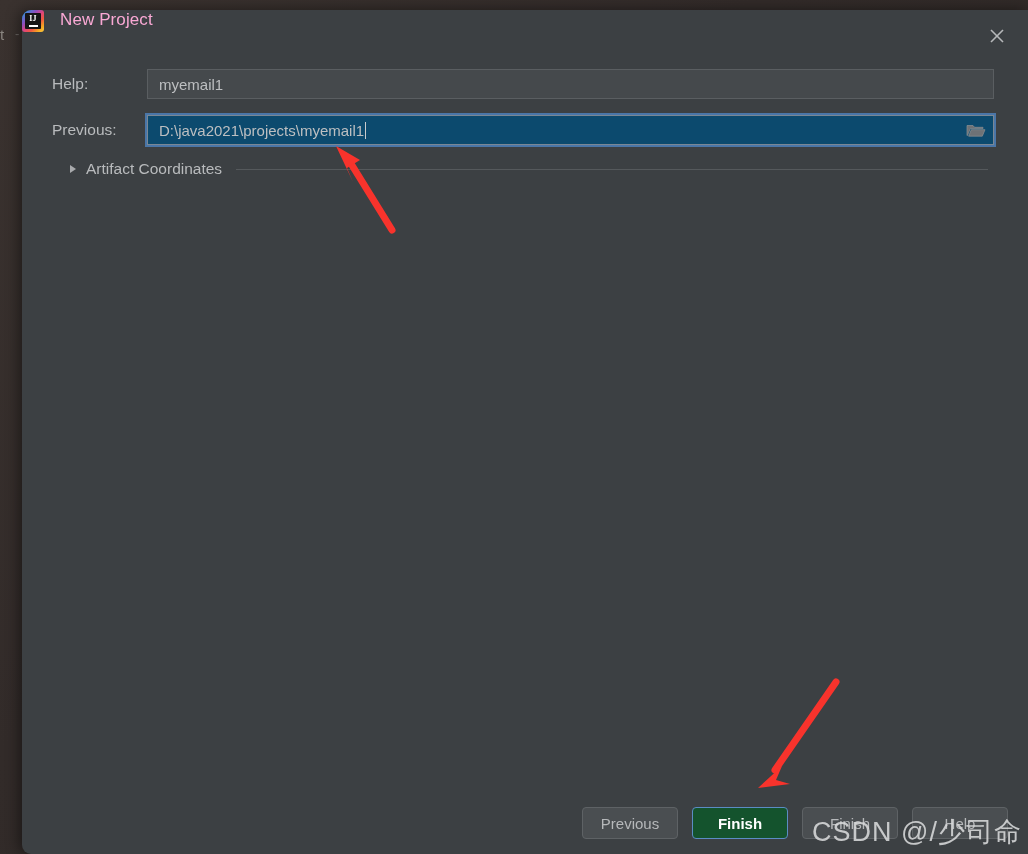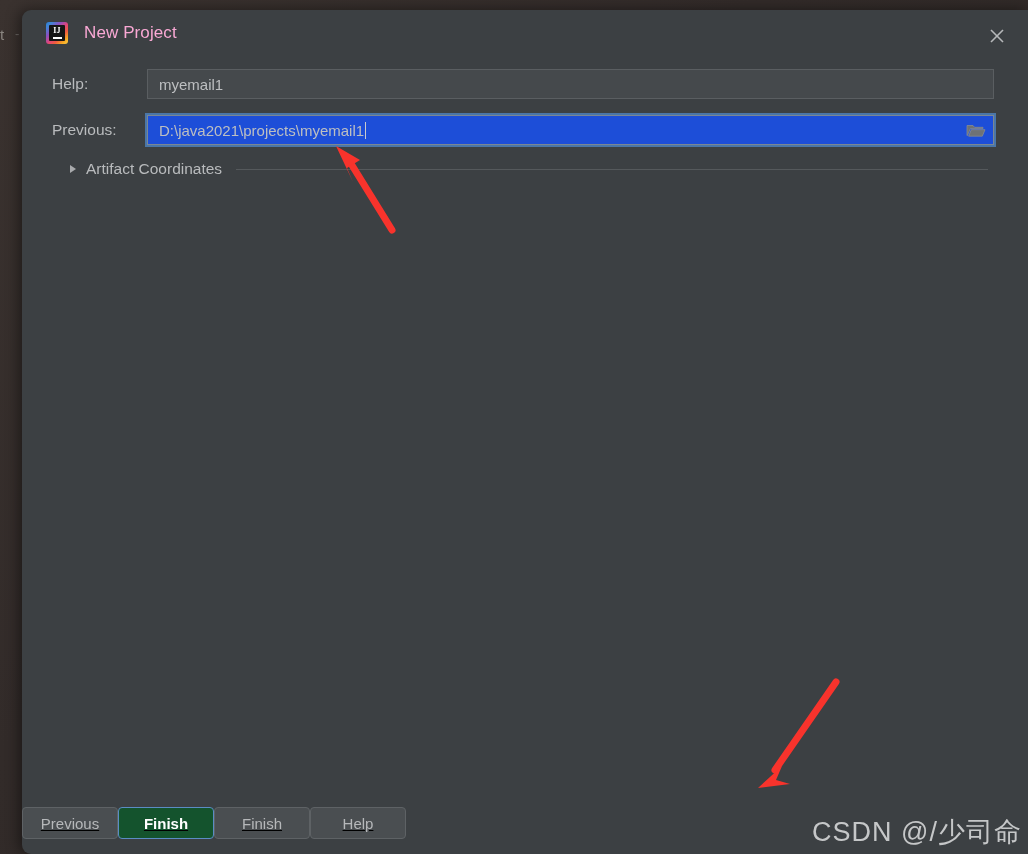--- a/index.html
+++ b/index.html
@@ -42,22 +42,21 @@
     border-bottom-left-radius: 9px;
     box-shadow: -3px 0 14px rgba(0,0,0,.45);
     overflow: hidden;
   }
 
   
   #titlebar {
     position: relative;
     height: 46px;
     display: flex;
-    align-items: center;
-    padding-left: 24px;
+    padding-left: 0;
   }
   .ij-icon {
     width: 22px; height: 22px;
     border-radius: 3px;
     position: relative;
     background: linear-gradient(135deg,
       #2b7fd4 0%, #3f86d6 14%,
       #8b4fc0 34%, #e0457b 52%,
       #f05a3e 68%, #f5a623 84%, #ffcf3f 100%);
     display: flex; align-items: center; justify-content: center;
@@ -124,21 +123,21 @@
     background: #45494c;
     border: 1px solid #5a5e61;
     display: flex;
     align-items: center;
     padding-left: 11px;
     color: #bdbfc1;
     font-size: 15px;
     box-sizing: border-box;
   }
   .textfield.focused {
-    background: #1d4ed8;
+    background: #0c4a6e;
     border: 1px solid #6f7border;
     border: 1px solid #7a8794;
     outline: 2px solid #4a76a8;
     outline-offset: 0px;
     box-shadow: 0 0 0 1px #4a76a8;
   }
   .caret {
     display: inline-block;
     width: 1px;
     height: 17px;
@@ -189,23 +188,23 @@
 
   
   #buttonbar {
     position: absolute;
     left: 0;
     right: 0;
     bottom: 0;
     height: 62px;
     display: flex;
     align-items: center;
-    justify-content: flex-start;
+    justify-content: flex-end;
     padding-right: 20px;
-    text-decoration: underline;
+    gap: 14px;
   }
   .btn {
     min-width: 96px;
     height: 32px;
     border-radius: 4px;
     background: #4a4e51;
     border: 1px solid #5e6265;
     color: #b6b8ba;
     font-size: 15px;
     display: flex;

